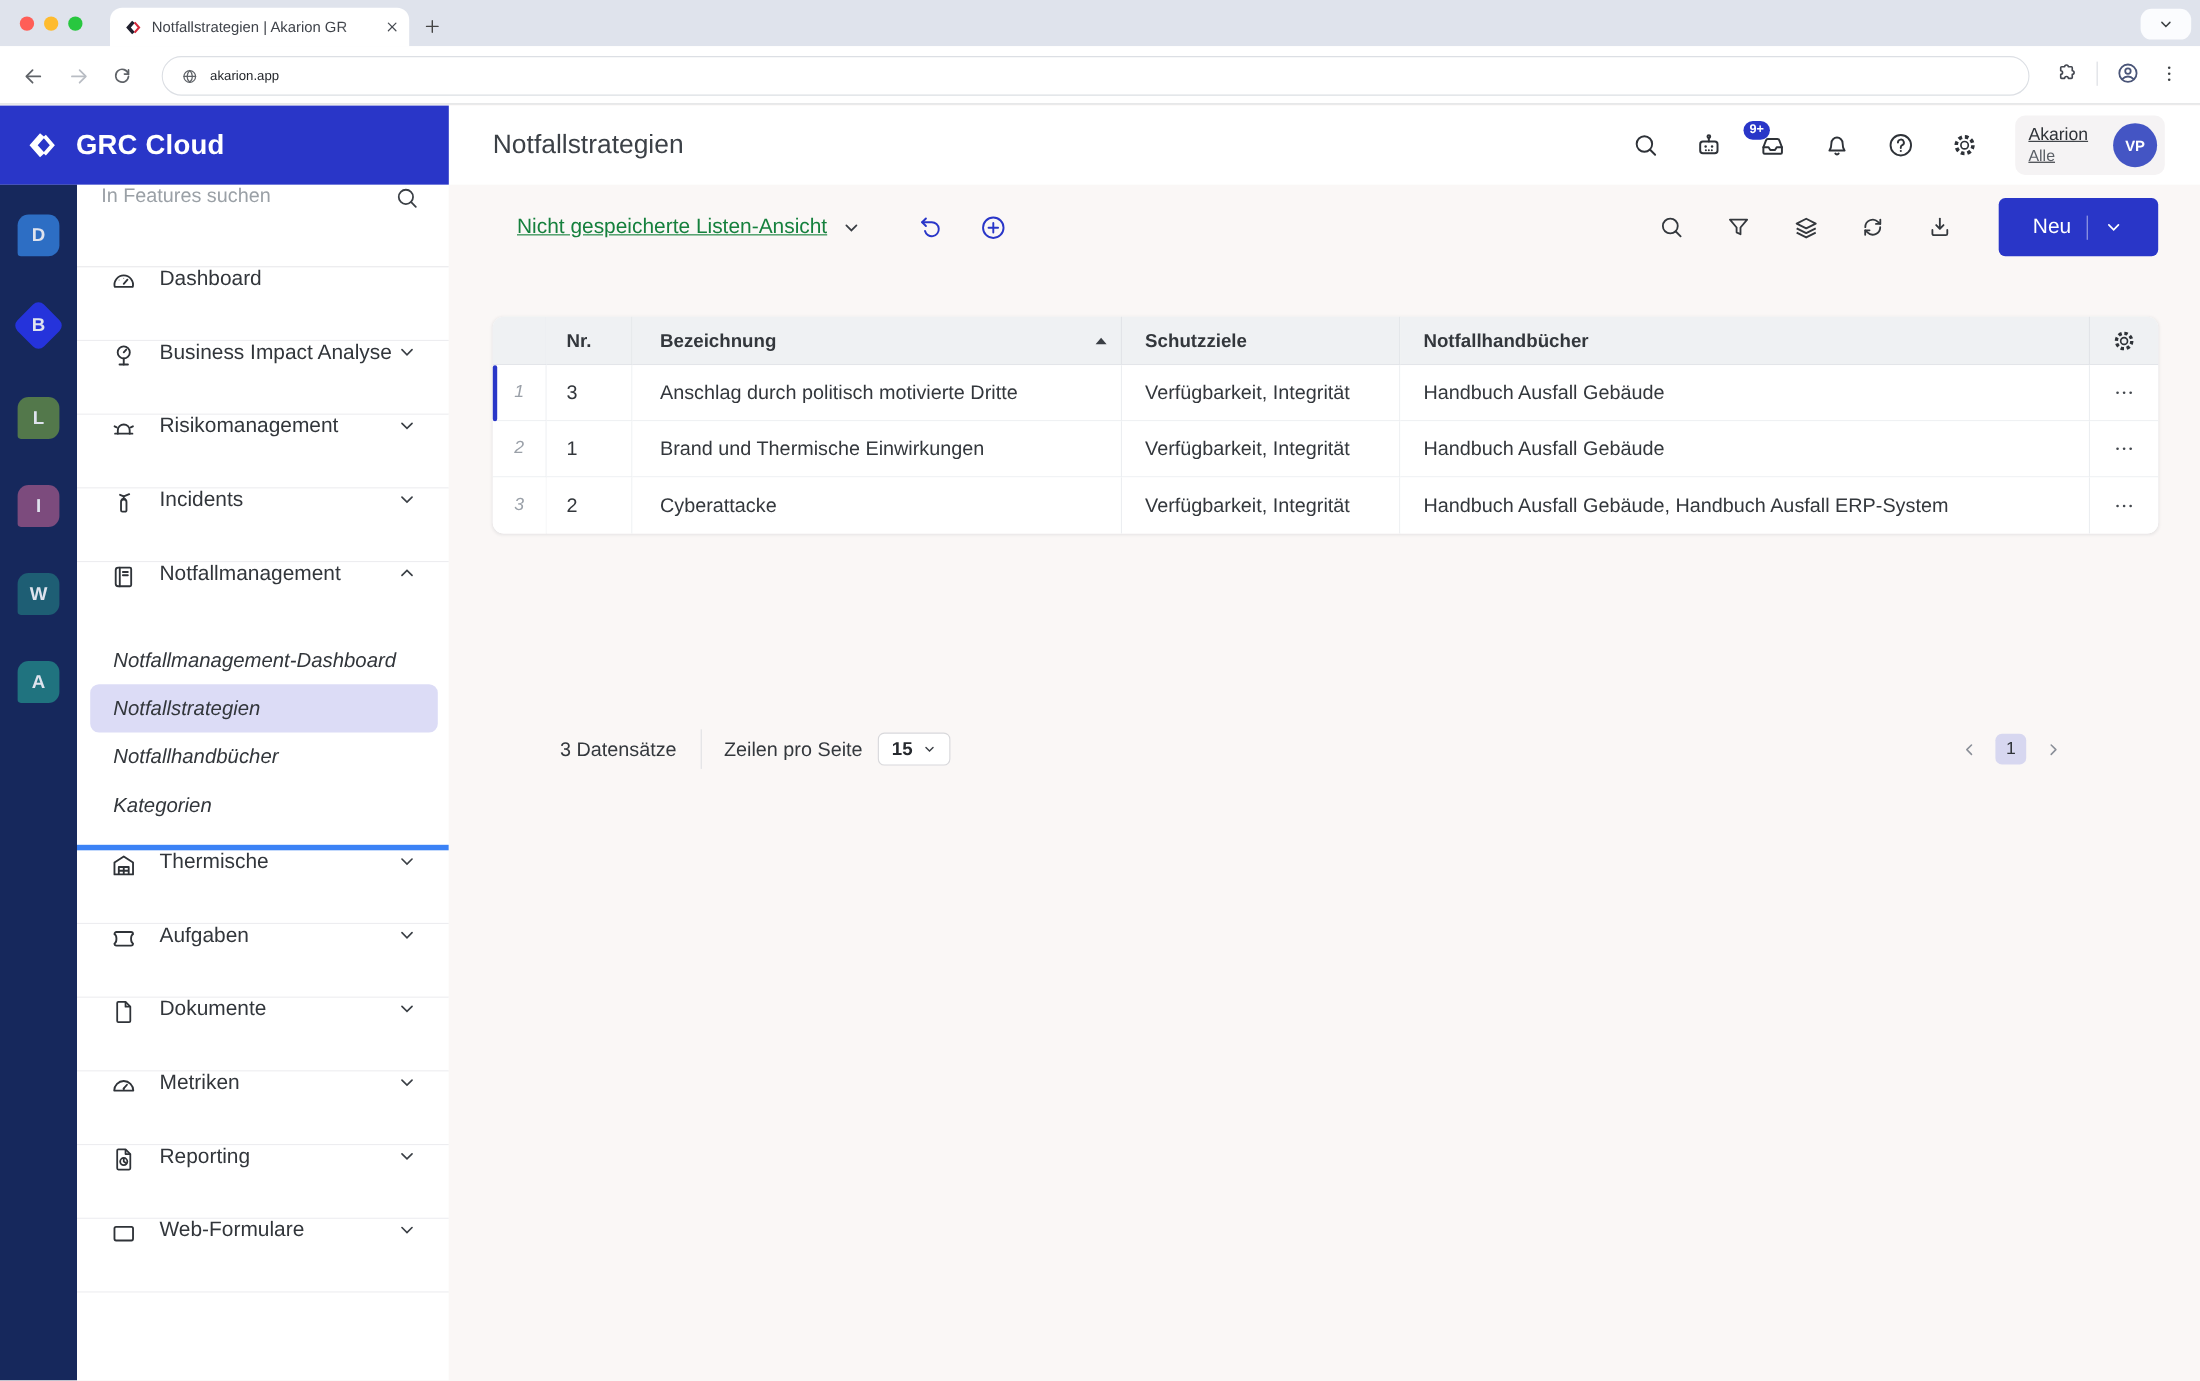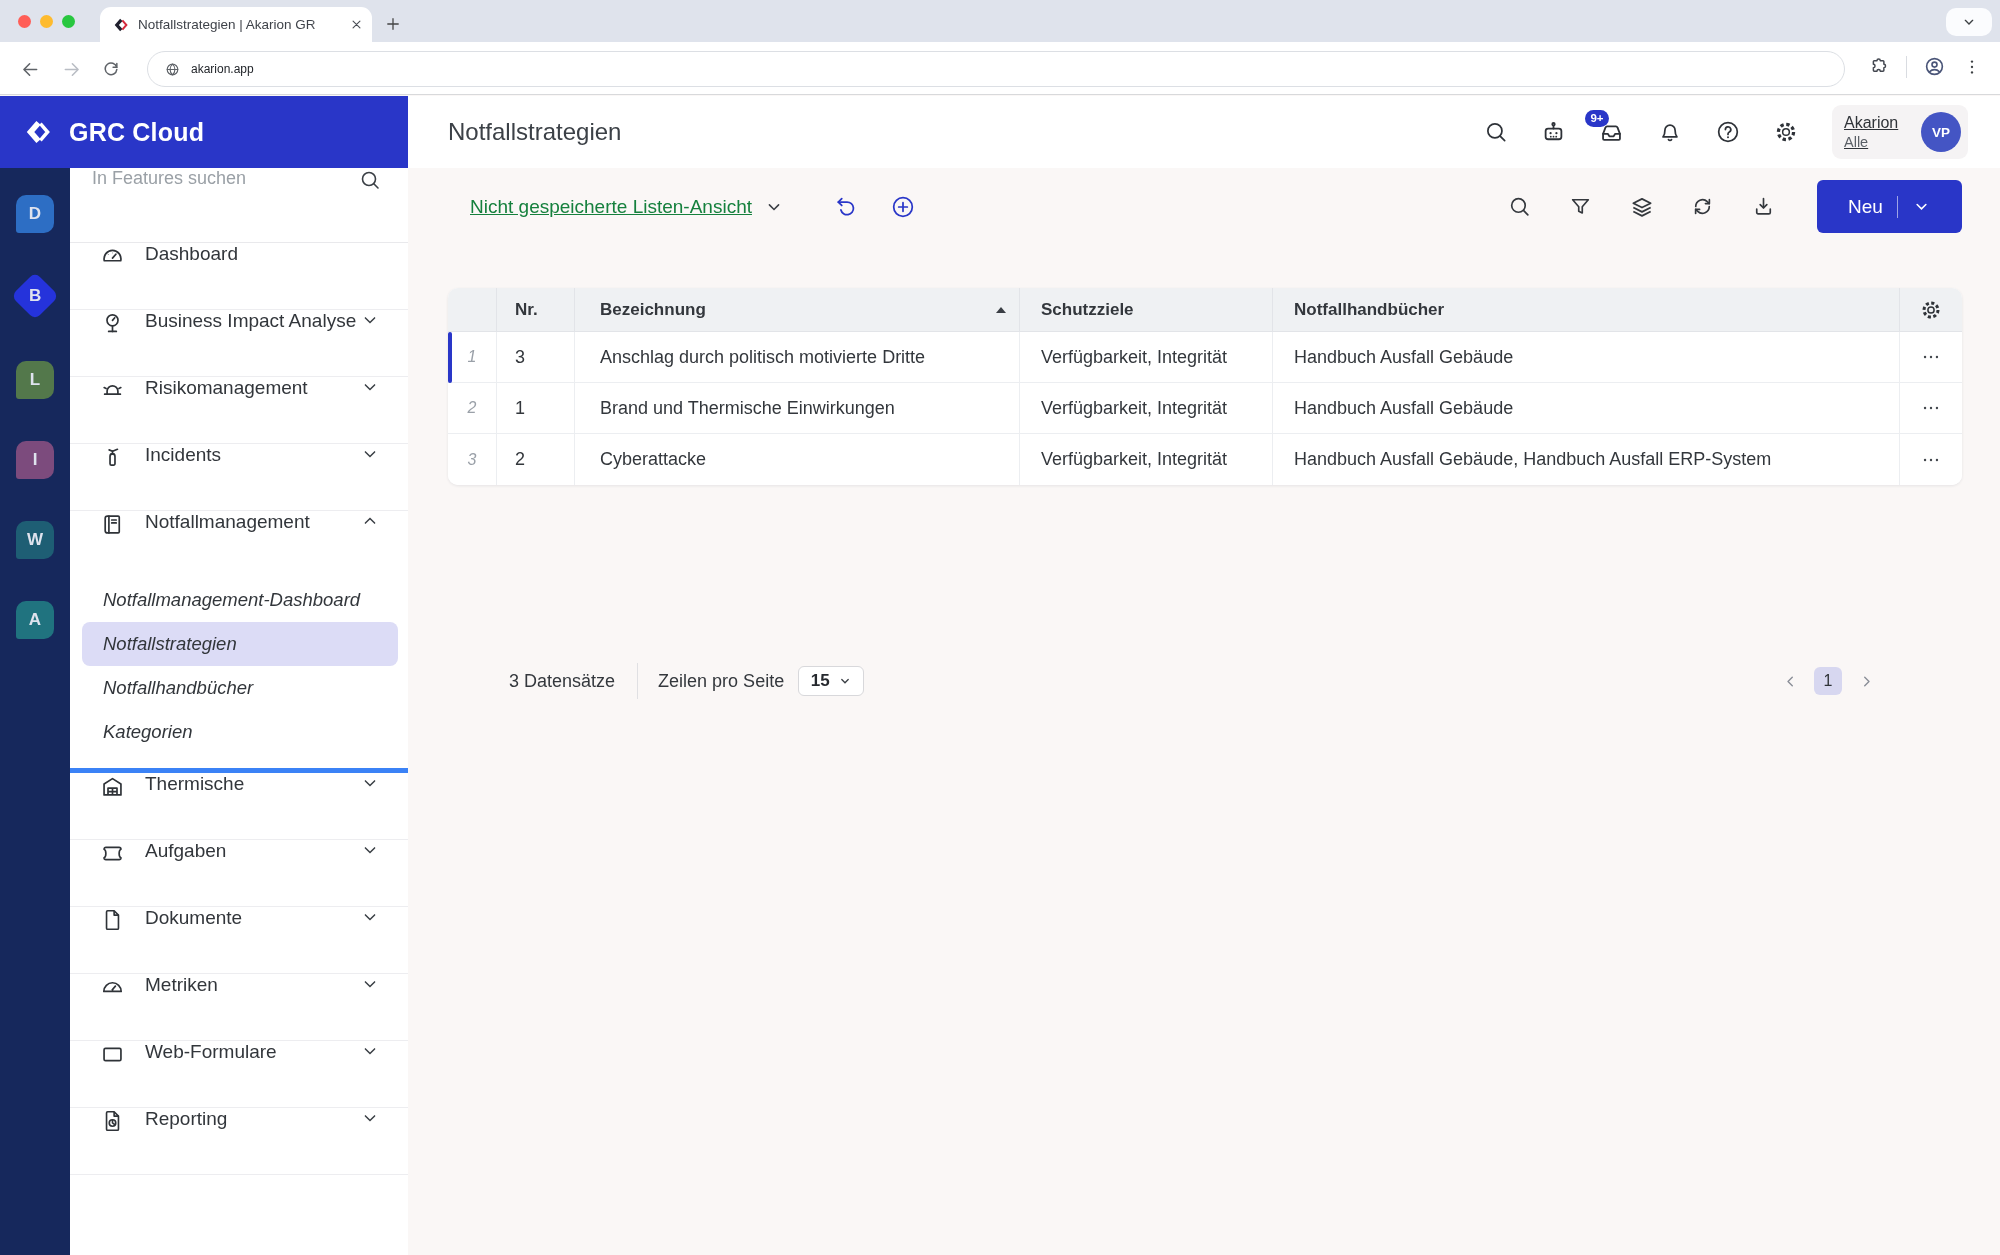--- a/index.html
+++ b/index.html
@@ -520,33 +520,33 @@
     <div class="nav-item">
       <svg class="nico" width="27" height="27" viewBox="0 0 24 24" stroke="currentColor" stroke-width="1.5" fill="none" stroke-linecap="round" stroke-linejoin="round">
           <use href="#s-gauge2"></use>
         </svg>
       <span class="nlabel">Metriken</span>
       <svg class="chev" width="20" height="20" viewBox="0 0 24 24" stroke="currentColor" stroke-width="1.8" fill="none" stroke-linecap="round">
           <use href="#s-chevdown"></use>
         </svg>
     </div>
     <div class="nav-item">
+      <svg class="nico" width="26" height="26" viewBox="0 0 24 24" stroke="currentColor" stroke-width="1.5" fill="none" stroke-linejoin="round">
+          <use href="#s-report"></use>
+        </svg>
+      <span class="nlabel">Reporting</span>
+      <svg class="chev" width="20" height="20" viewBox="0 0 24 24" stroke="currentColor" stroke-width="1.8" fill="none" stroke-linecap="round">
+          <use href="#s-chevdown"></use>
+        </svg>
+    </div>
+    <div class="nav-item">
       <svg class="nico" width="27" height="27" viewBox="0 0 24 24" stroke="currentColor" stroke-width="1.5" fill="none">
           <use href="#s-window"></use>
         </svg>
       <span class="nlabel">Web-Formulare</span>
-      <svg class="chev" width="20" height="20" viewBox="0 0 24 24" stroke="currentColor" stroke-width="1.8" fill="none" stroke-linecap="round">
-          <use href="#s-chevdown"></use>
-        </svg>
-    </div>
-    <div class="nav-item">
-      <svg class="nico" width="26" height="26" viewBox="0 0 24 24" stroke="currentColor" stroke-width="1.5" fill="none" stroke-linejoin="round">
-          <use href="#s-report"></use>
-        </svg>
-      <span class="nlabel">Reporting</span>
       <svg class="chev" width="20" height="20" viewBox="0 0 24 24" stroke="currentColor" stroke-width="1.8" fill="none" stroke-linecap="round">
           <use href="#s-chevdown"></use>
         </svg>
     </div>
   </div>
 
   <div class="content">
 
     <div class="toolbar">
       <div class="view-sel">

